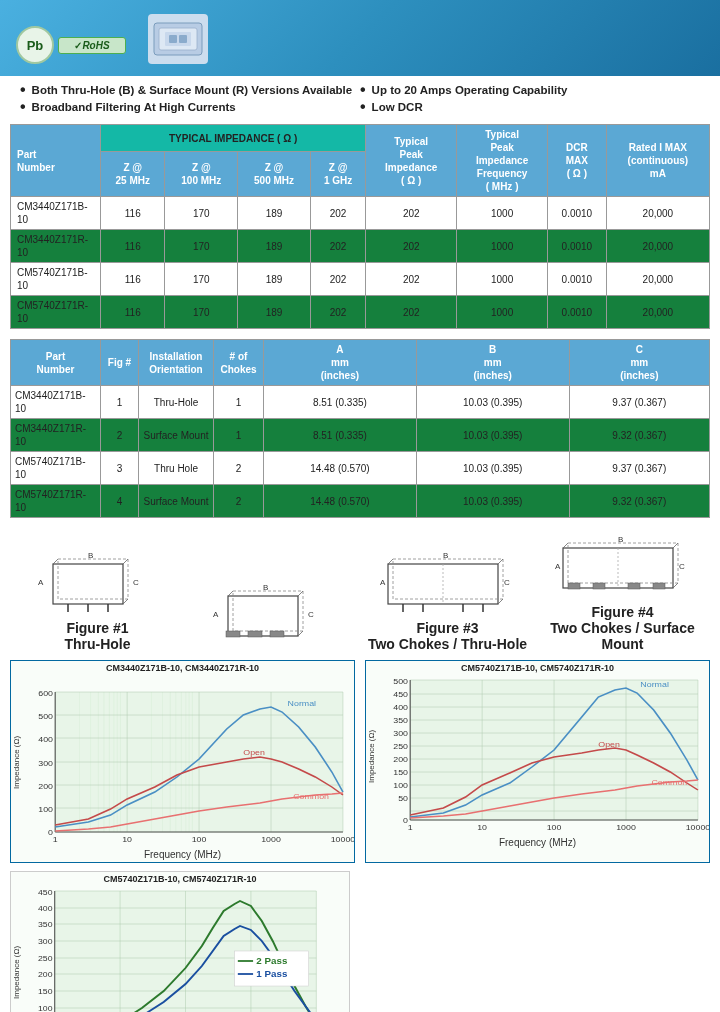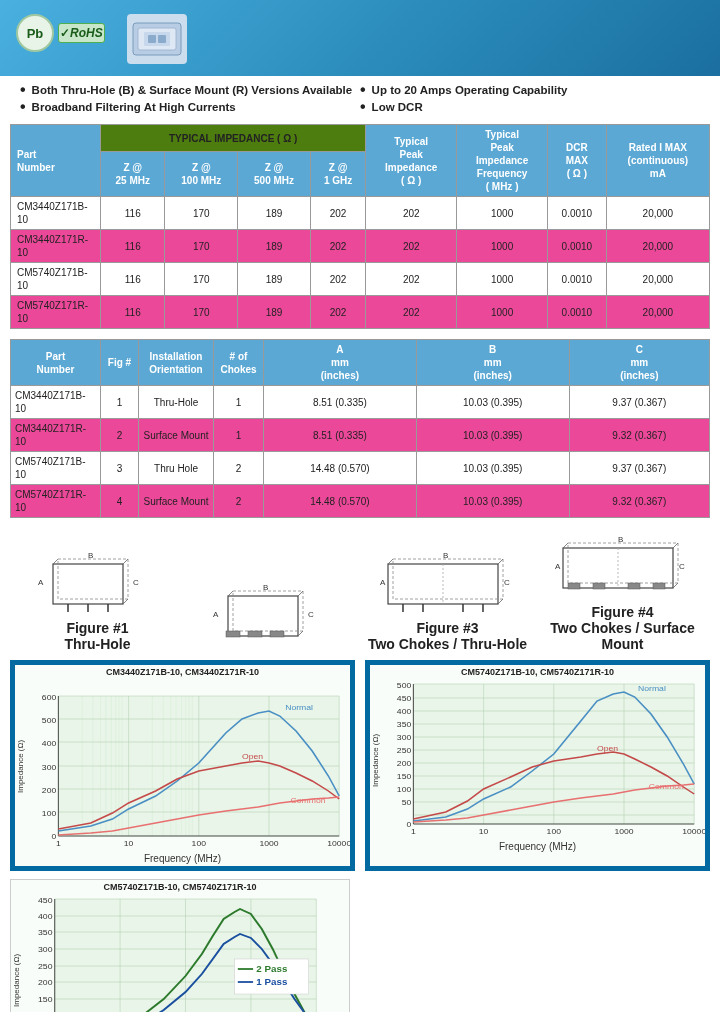--- a/index.html
+++ b/index.html
@@ -23,21 +23,21 @@
       min-height: 70px;
     }
     .header-title {
       color: #fff;
       font-size: 28px;
       font-weight: bold;
       font-style: italic;
     }
     .header-badge {
       display: flex;
-      align-items: flex-start;
+      align-items: flex-end;
       gap: 22px;
     }
     .pb-badge {
       background: #e8f4e8;
       border-radius: 50%;
       width: 38px; height: 38px;
       display: flex; align-items: center; justify-content: center;
       font-size: 13px; font-weight: bold; color: #1a7a1a;
       border: 2px solid #a0c8a0;
     }
@@ -89,26 +89,26 @@
       text-align: center;
       vertical-align: middle;
       line-height: 1.3;
     }
     .th-blue {
       background: #5ba8d4;
       color: #fff;
       font-weight: bold;
     }
     .th-light {
-      background: #4d7c0f;
+      background: #14b8a6;
       color: #222;
       font-weight: bold;
     }
     .col-part { width: 90px; text-align: left; padding-left: 6px; }
-    .row-stripe { background: #ec4899; padding-left: 14px; }
+    .row-stripe { background: #15803d; padding-left: 14px; }
 
     
     .figures-section {
       padding: 6px 10px 4px 10px;
       display: flex;
       justify-content: space-around;
       align-items: flex-end;
     }
     .figure-item {
       text-align: center;
@@ -128,21 +128,21 @@
     }
 
     
     .charts-row {
       display: flex;
       gap: 10px;
       padding: 4px 10px 4px 10px;
     }
     .chart-container {
       flex: 1;
-      border: 5px solid #0369a1;
+      border: 1px solid #0369a1;
       position: relative;
       background: #f9fdf9;
     }
     .chart-title {
       font-size: 9px;
       font-weight: bold;
       text-align: center;
       padding: 2px 0;
       color: #222;
       background: #f9fdf9;
@@ -166,21 +166,21 @@
   </style>
 </head>
 <body>
 
 <div class="header">
   <div class="header-badge">
     <div style="display:flex;align-items:center;gap:4px;">
       <div class="pb-badge">
         <span style="font-size:13px;font-weight:bold;color:#1a5c1a;">Pb</span>
       </div>
-      <div style="background:#c8e6c9;border-radius:3px;padding:2px 1px;border:1px solid #4caf50;font-size:12px;font-weight:bold;color:#1a5c1a;">
+      <div style="background:#c8e6c9;border-radius:3px;padding:2px 15px;border:1px solid #4caf50;font-size:10px;font-weight:bold;color:#1a5c1a;">
         <span style="color:#1a5c1a;font-weight:bold;">✓</span><span style="font-style:italic;color:#1a5c1a;">RoHS</span>
       </div>
     </div>
     <div class="product-img">
       <svg width="58" height="48" viewBox="0 0 58 48">
         <rect x="5" y="8" width="48" height="32" rx="3" fill="#b8cce4" stroke="#7a9cbc" stroke-width="1"></rect>
         <rect x="10" y="13" width="38" height="22" rx="2" fill="#dde8f4" stroke="#9ab0cc" stroke-width="0.8"></rect>
         <rect x="16" y="17" width="26" height="14" rx="1" fill="#c8d8ec"></rect>
         <rect x="20" y="20" width="8" height="8" rx="1" fill="#8aabcc"></rect>
         <rect x="30" y="20" width="8" height="8" rx="1" fill="#8aabcc"></rect>

